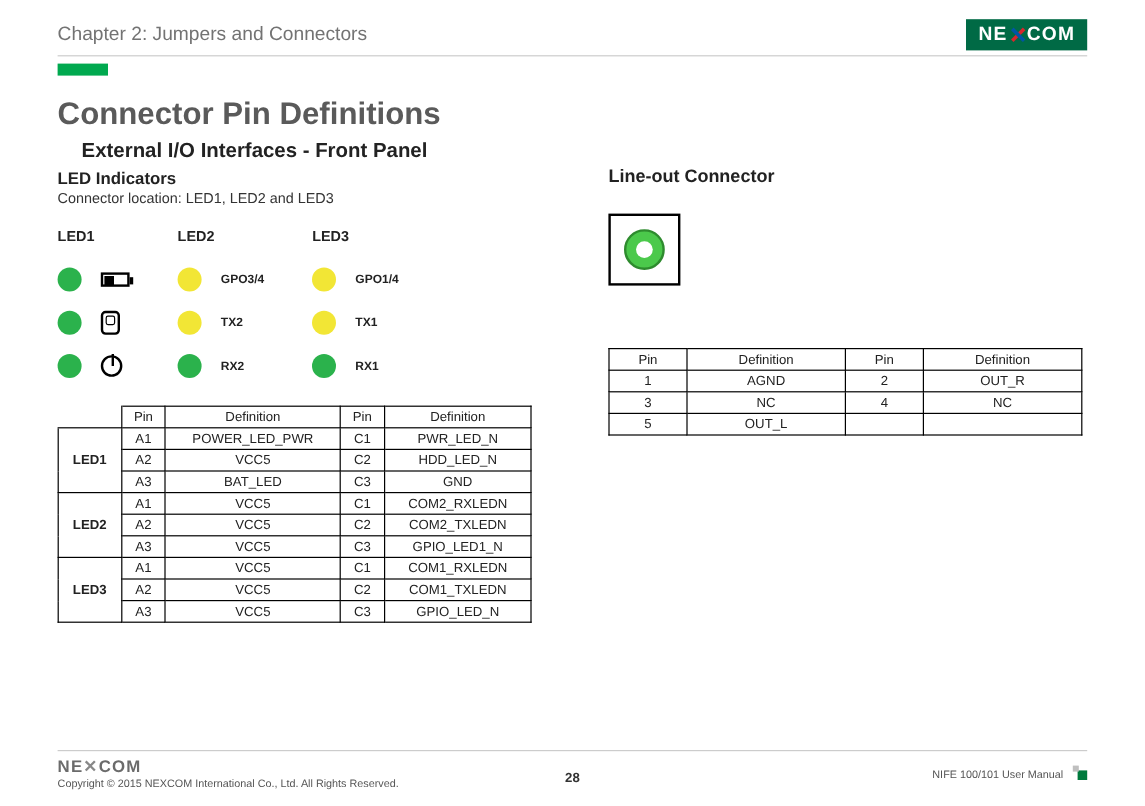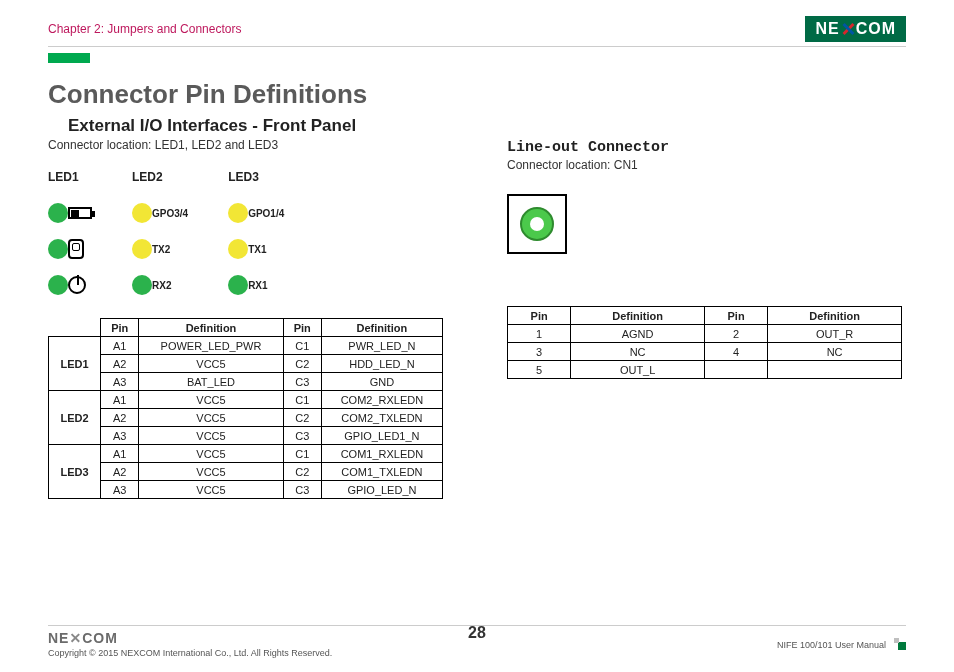--- a/index.html
+++ b/index.html
@@ -17,22 +17,22 @@
   }
   .hdr-row {
     display: flex;
     justify-content: space-between;
     align-items: center;
     border-bottom: 1px solid #ccc;
     padding-bottom: 4px;
     position: relative;
   }
   .chapter {
-    font-size: 12px;
-    color: #be185d;
+    font-size: 16px;
+    color: #737373;
   }
   .logo {
     background: #006a45;
     color: #fff;
     padding: 4px 10px;
     font-weight: bold;
     font-size: 16px;
     letter-spacing: 1px;
     display: flex;
     align-items: center;
@@ -74,21 +74,21 @@
     gap: 60px;
     align-items:flex-start;
   }
   .col { flex:1; }
   .desc { font-size: 12px; color:#333; margin-top:2px; }
   .led-block {
     display:flex; gap:40px; margin-top:18px; align-items:flex-start;
   }
   .led-col { display:flex; flex-direction:column; gap:14px; align-items:flex-start;}
   .led-head { font-weight:bold; font-size:12px; margin-bottom:4px;}
-  .led-item { display:flex; align-items:center; gap:0; height:22px;}
+  .led-item { display:flex; align-items:center; gap:16px; height:22px;}
   .circle {
     width:20px;height:20px;border-radius:50%;
   }
   .green { background:#2bb24c; }
   .yellow { background:#f2e635; }
   .lbl { font-size:10px; font-weight:bold;}
   .batt-icon {
     width:24px;height:12px;border:2px solid #000;position:relative;
   }
   .batt-icon::after{content:"";position:absolute;right:-5px;top:2px;width:3px;height:6px;background:#000;}
@@ -113,35 +113,35 @@
     margin-top: 22px;
     font-size: 11px;
     width: 100%;
   }
   table.pin th, table.pin td {
     border:1px solid #000;
     padding:1px 6px;
     text-align:center;
     height:18px;
   }
-  table.pin th { font-weight:bold; }
+  table.pin th { font-weight:normal; }
   .rowlabel { font-weight:bold; }
   .footer {
     position:absolute; left:48px; right:48px; bottom:14px;
     border-top:1px solid #ccc;
     padding-top:4px;
     display:flex; justify-content:space-between; align-items:center;
     font-size:9px; color:#555;
   }
   .footer .logo-sm {
     background:none;color:#6b6b6b;font-weight:bold;font-size:14px;letter-spacing:1px;display:flex;align-items:center;
   }
   .footer .page-num{
-    font-weight:bold; font-size:16px; color:#333;
-    position:absolute; left:50%; transform:translateX(-50%); bottom:16px;
+    font-weight:bold; font-size:11px; color:#333;
+    position:absolute; left:50%; transform:translateX(-50%); bottom:3px;
   }
   .footer-right-mark{
     width:12px;height:12px;position:relative;
   }
   .footer-right-mark::before{content:"";position:absolute;right:0;bottom:0;width:8px;height:8px;background:#007a3d;}
   .footer-right-mark::after{content:"";position:absolute;left:0;top:0;width:5px;height:5px;background:#bfbfbf;}
   .led-table-wrap{max-width:395px;}
   .lineout-table-wrap{max-width:395px;}
 </style>
 </head>
@@ -157,20 +157,21 @@
     </div>
   </div>
   <div class="green-bar"></div>
 
   <h1 class="title">Connector Pin Definitions</h1>
 
   <div class="cols">
 
     <div class="col">
       <h2 class="sub">External I/O Interfaces - Front Panel</h2>
+      <h3 class="subsub">LED Indicators</h3>
       <div class="desc">Connector location: LED1, LED2 and LED3</div>
 
       <div class="led-block">
         <div class="led-col">
           <div class="led-head">LED1</div>
           <div class="led-item">
               <span class="circle green"></span>
               <span class="batt-icon"></span>
             </div>
           <div class="led-item">
@@ -284,22 +285,21 @@
                 <td>C3</td>
                 <td>GPIO_LED_N</td>
               </tr>
       </tbody>
           </table>
       </div>
     </div>
 
     <div class="col">
       <div style="height:25px"></div>
-      <h3 class="subsub" style="font-size:15px;font-family:Liberation Mono, monospace;">Line-out Connector</h3>
-      <div class="desc">Connector location: CN1</div>
+      <h3 class="subsub" style="font-size:15px;">Line-out Connector</h3>
 
       <div class="jack-box">
         <div class="jack-ring">
             <div class="inner"></div>
           </div>
       </div>
 
       <div class="lineout-table-wrap">
       <table class="pin" style="margin-top:52px;">
         <tbody>

